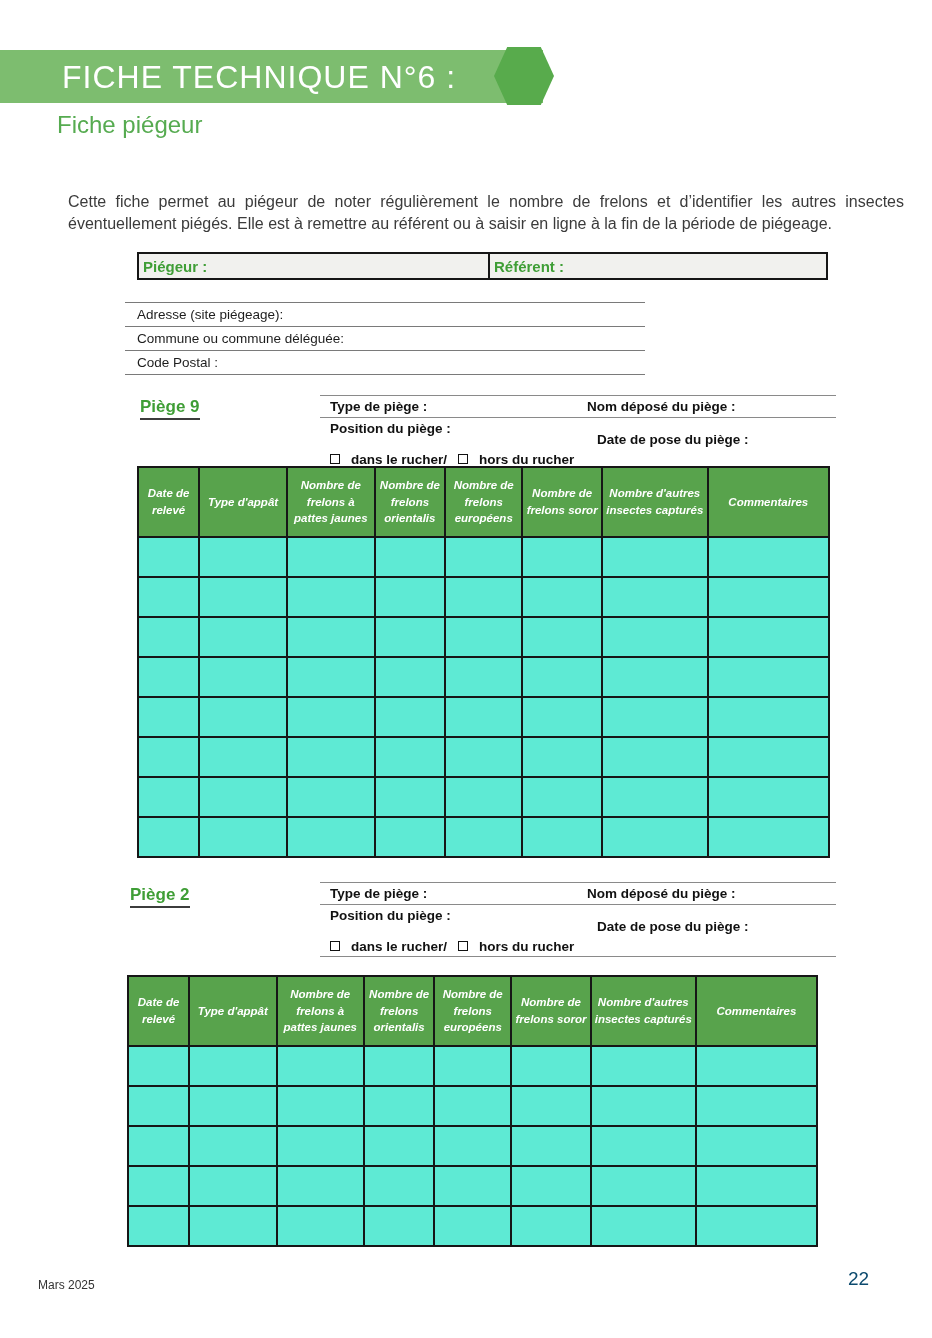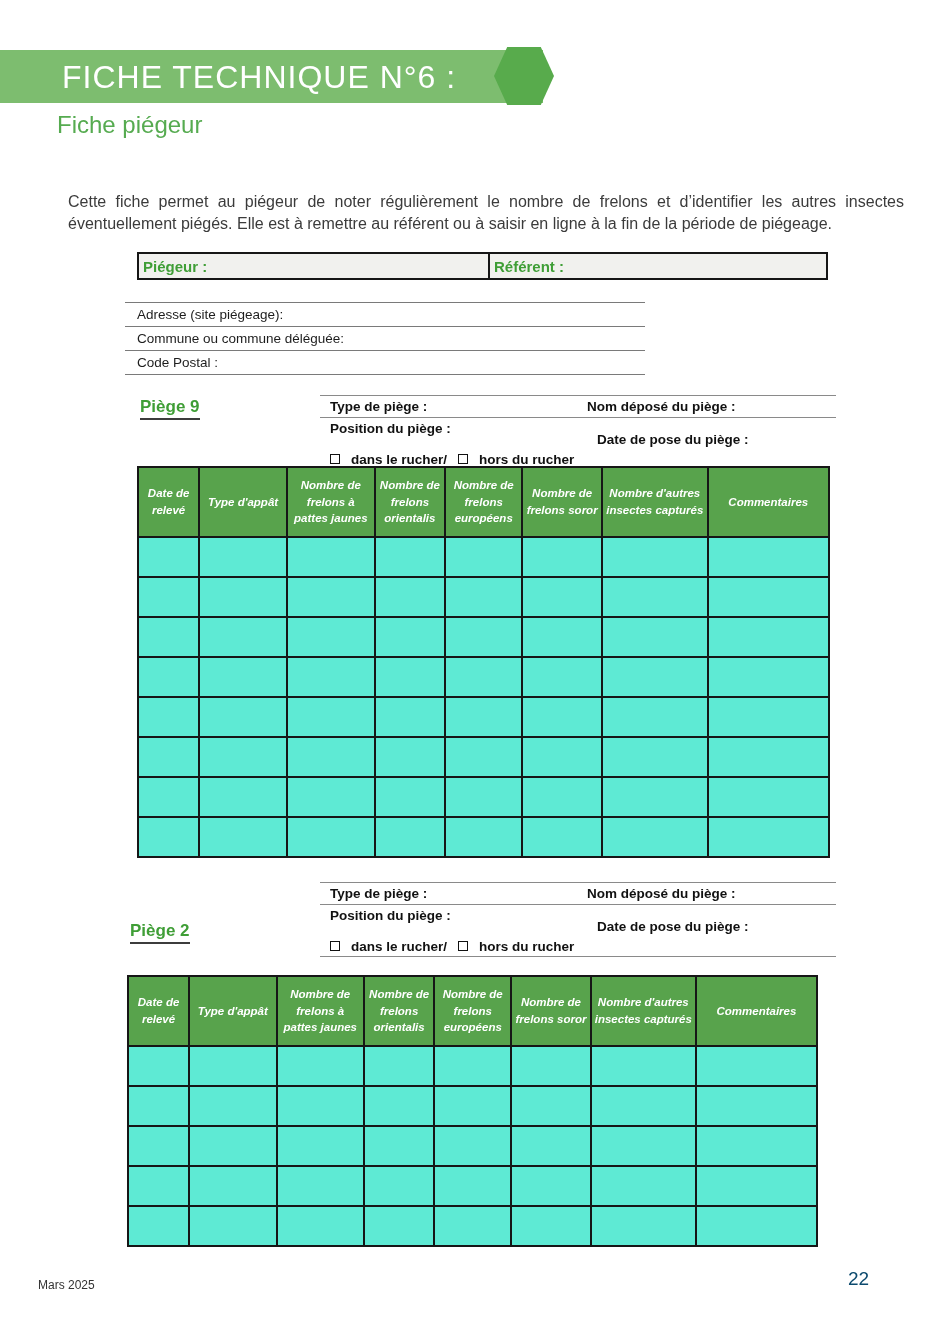--- a/index.html
+++ b/index.html
@@ -46,21 +46,21 @@
   .addr-row{
     height:23px;border-top:1px solid #7a7a7a;display:flex;align-items:center;
     padding-left:12px;font-weight:normal;font-size:13.5px;color:#1d1d1d;
   }
   
   .trap-title{
     position:absolute;font-size:17px;font-weight:bold;color:var(--label-green,#3f9e36);
     border-bottom:2px solid #3c3c3c;padding-bottom:1px;
   }
   #piege1-title{left:140px;top:397px;}
-  #piege2-title{left:130px;top:885px;margin-top:36px;}
+  #piege2-title{left:130px;top:885px;}
   .trap-fields{position:absolute;width:516px;box-sizing:border-box;}
   #fields1{left:320px;top:395px;}
   #fields2{left:320px;top:882px;border-bottom:1.5px solid #8a8a8a;}
   .frow1{
     display:flex;align-items:center;height:21px;
     border-top:1.5px solid #8a8a8a;border-bottom:1.5px solid #8a8a8a;
   }
   .flabel{font-weight:bold;font-size:13.5px;color:#111;white-space:nowrap;}
   .fcol-left{padding-left:10px;width:267px;box-sizing:border-box;}
   .frow2{position:relative;height:31px;}

